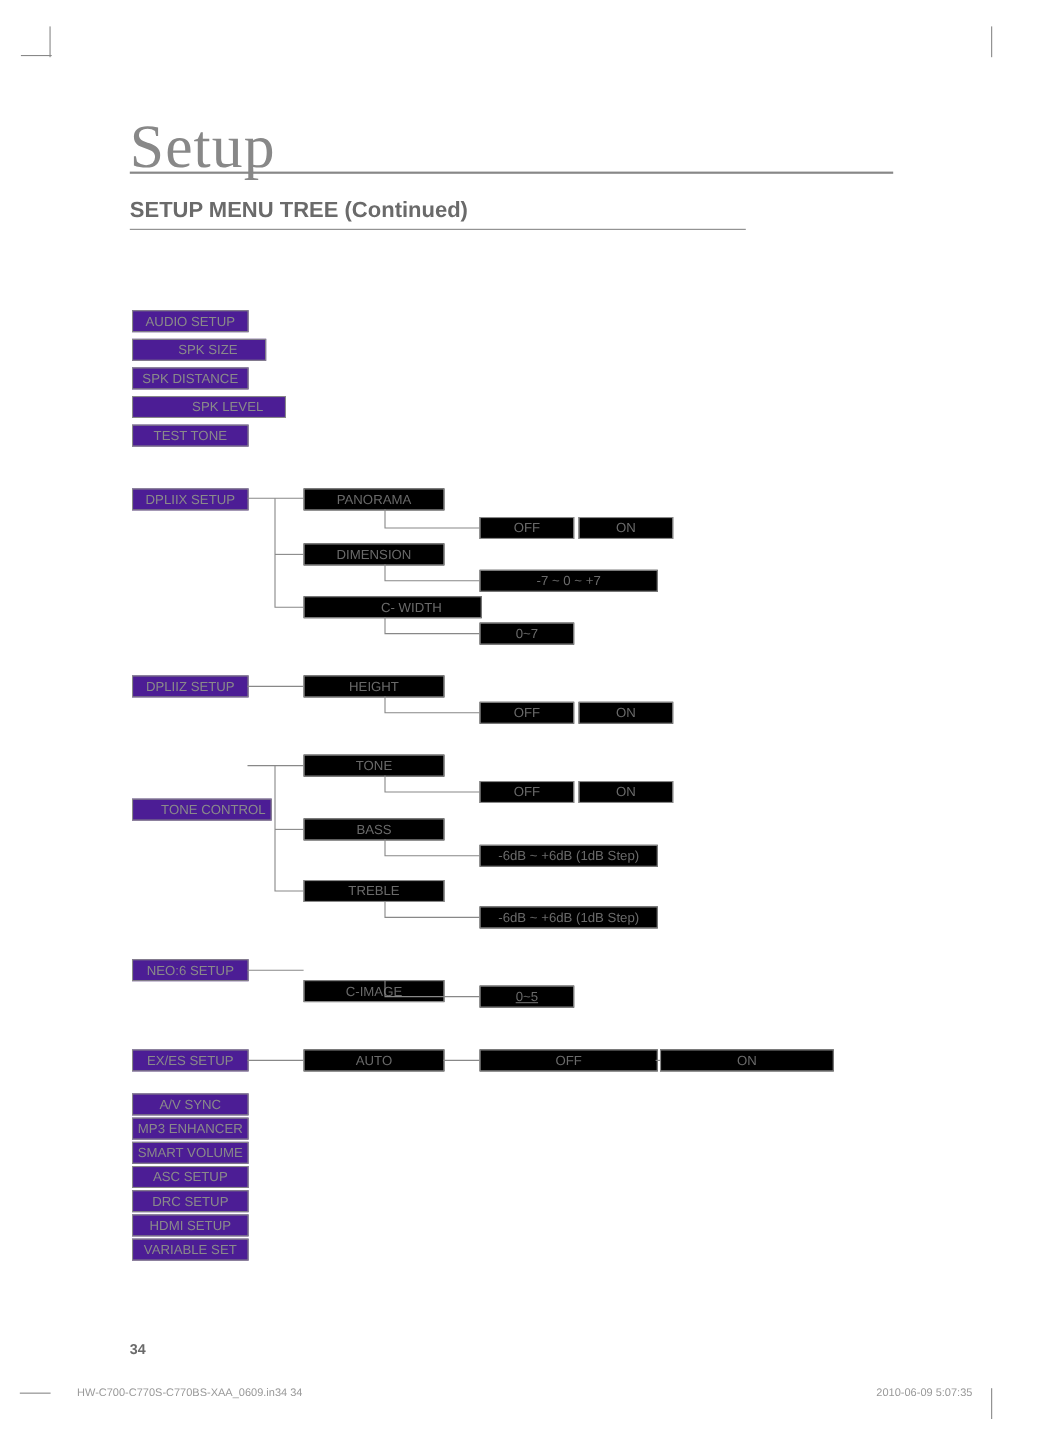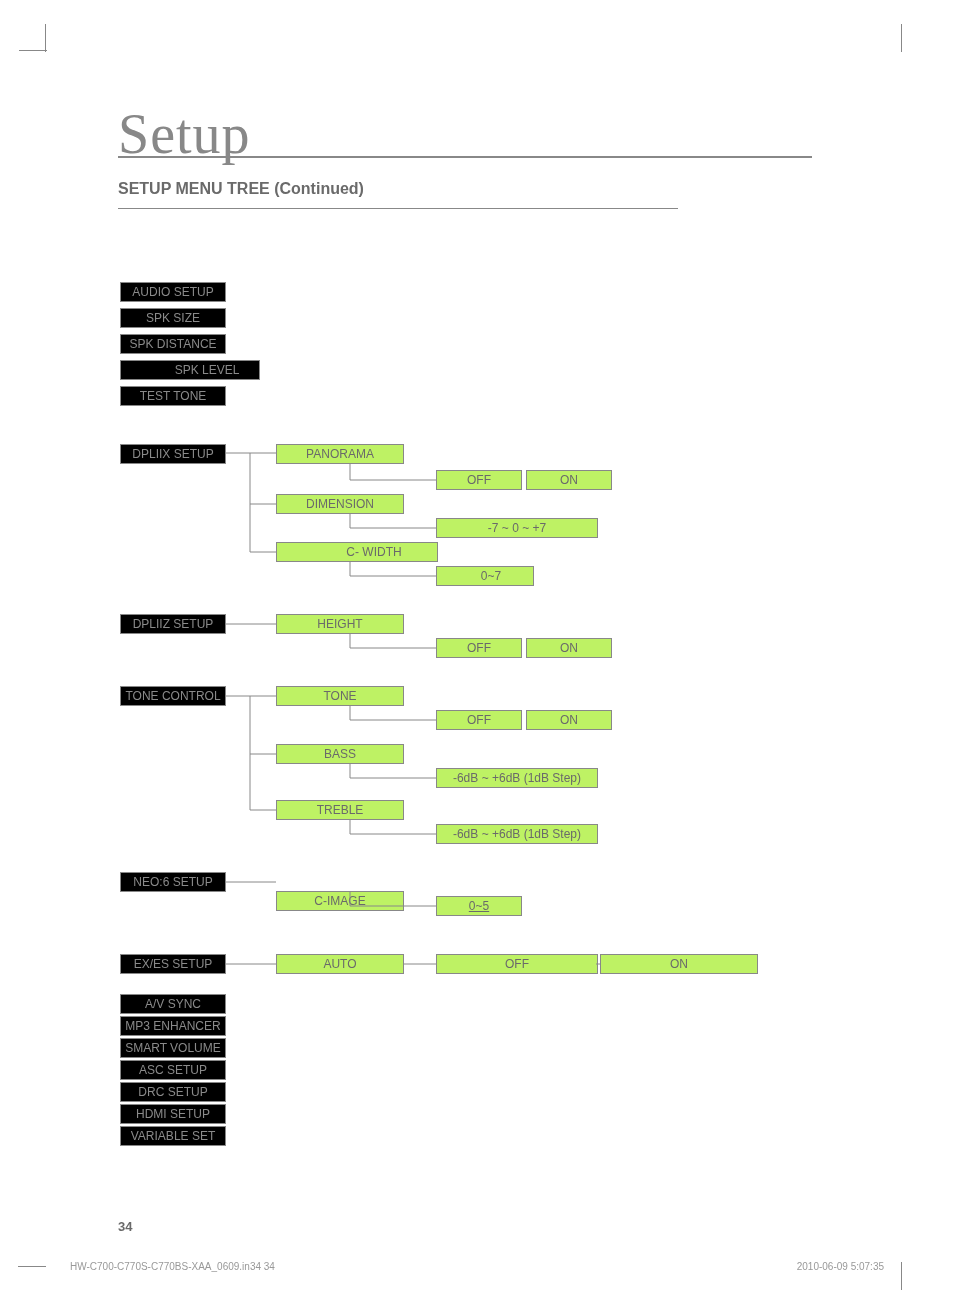--- a/index.html
+++ b/index.html
@@ -32,44 +32,44 @@
     position: absolute;
     left: 118px;
     top: 156px;
     width: 694px;
     border-bottom: 2px solid #888;
   }
   .section-title {
     position: absolute;
     left: 118px;
     top: 180px;
-    font-size: 16px;
+    font-size: 20px;
     font-weight: bold;
     color: #6a6a6a;
     font-family: Arial, sans-serif;
   }
   .section-rule {
     position: absolute;
     left: 118px;
     top: 208px;
     width: 560px;
     border-bottom: 1px solid #888;
   }
   .box {
     position: absolute;
-    background: #bef264;
+    background: #000000;
     border: 1px solid #888;
     font-size: 12px;
     text-align: center;
     line-height: 18px;
     height: 18px;
     color: #6a6a6a;
     font-family: Arial, sans-serif;
   }
-  .box.dark { background: #000000; color:#8a8a8a;}
+  .box.dark { background: #4c1d95; color:#8a8a8a;}
   .box.w1 { width: 104px; }
   .box.w2 { width: 126px; }
   .box.w3 { width: 84px; }
   .box.w4 { width: 160px; }
   .page-num {
     position: absolute;
     left: 118px;
     bottom: 78px;
     font-size: 13px;
     font-weight: bold;
@@ -101,40 +101,40 @@
 <div style="position:absolute;right:52px;top:24px;width:1px;height:28px;background:#888;"></div>
 <div style="position:absolute;left:18px;bottom:45px;width:28px;height:1px;background:#888;"></div>
 <div style="position:absolute;right:52px;bottom:22px;width:1px;height:28px;background:#888;"></div>
 
 <div class="page-title">Setup</div>
 <div class="title-rule"></div>
 <div class="section-title">SETUP MENU TREE (Continued)</div>
 <div class="section-rule"></div>
 
 <div class="box dark w1" style="left:120px;top:282px;">AUDIO SETUP</div>
-<div class="box dark w1" style="left:120px;top:308px;">SPK SIZE</div>
+<div class="box dark w1" style="left:120px;top:308px;padding-left:16px;">SPK SIZE</div>
 <div class="box dark w1" style="left:120px;top:334px;">SPK DISTANCE</div>
 <div class="box dark w1" style="left:120px;top:360px;padding-left:34px;">SPK LEVEL</div>
 <div class="box dark w1" style="left:120px;top:386px;">TEST TONE</div>
 
 <div class="box dark w1" style="left:120px;top:444px;">DPLIIX SETUP</div>
 <div class="box w2" style="left:276px;top:444px;">PANORAMA</div>
 <div class="box w3" style="left:436px;top:470px;">OFF</div>
 <div class="box w3" style="left:526px;top:470px;">ON</div>
 <div class="box w2" style="left:276px;top:494px;">DIMENSION</div>
 <div class="box w4" style="left:436px;top:518px;">-7 ~ 0 ~ +7</div>
 <div class="box w2" style="left:276px;top:542px;padding-left:34px;">C- WIDTH</div>
-<div class="box w3" style="left:436px;top:566px;padding-left:12px;">0~7</div>
+<div class="box w3" style="left:436px;top:566px;">0~7</div>
 
 <div class="box dark w1" style="left:120px;top:614px;">DPLIIZ SETUP</div>
 <div class="box w2" style="left:276px;top:614px;">HEIGHT</div>
 <div class="box w3" style="left:436px;top:638px;">OFF</div>
 <div class="box w3" style="left:526px;top:638px;">ON</div>
 
-<div class="box dark w1" style="left:120px;top:686px;">TONE CONTROL</div>
+<div class="box dark w1" style="left:120px;top:726px;padding-left:21px;">TONE CONTROL</div>
 <div class="box w2" style="left:276px;top:686px;">TONE</div>
 <div class="box w3" style="left:436px;top:710px;">OFF</div>
 <div class="box w3" style="left:526px;top:710px;">ON</div>
 <div class="box w2" style="left:276px;top:744px;">BASS</div>
 <div class="box w4" style="left:436px;top:768px;">-6dB ~ +6dB (1dB Step)</div>
 <div class="box w2" style="left:276px;top:800px;">TREBLE</div>
 <div class="box w4" style="left:436px;top:824px;">-6dB ~ +6dB (1dB Step)</div>
 
 <div class="box dark w1" style="left:120px;top:872px;">NEO:6 SETUP</div>
 <div class="box w2" style="left:276px;top:872px;margin-top:19px;">C-IMAGE</div>

